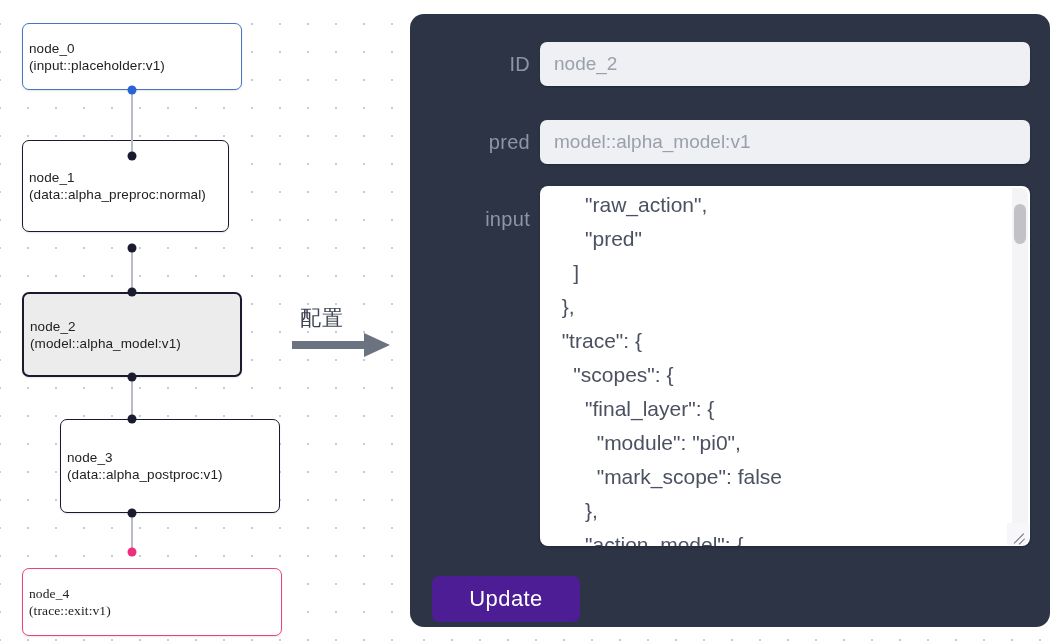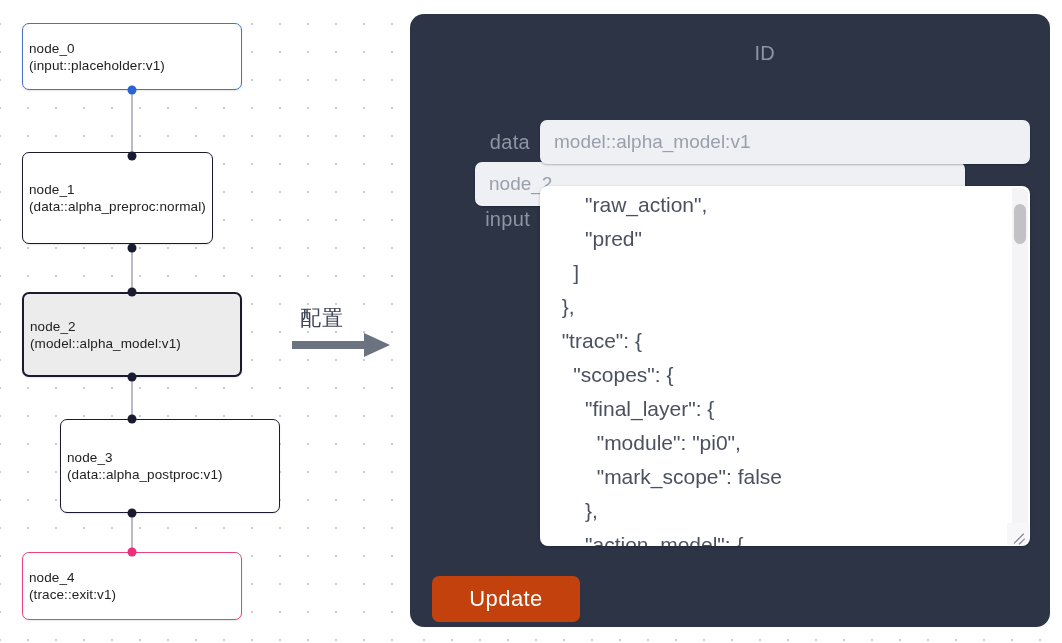--- a/index.html
+++ b/index.html
@@ -136,21 +136,21 @@
     border: none;
     border-radius: 7px;
     color: #9aa0ab;
     font-size: 19px;
     font-family: "Liberation Sans", sans-serif;
     padding: 0 14px;
     outline: none;
     box-shadow: 0 1px 2px rgba(0,0,0,.25);
   }
 
-  #row-id       { left: 0px;  top: 28px;  width: 620px; flex-direction: column; }
+  #row-id       { left: 0px;  top: 28px;  width: 620px; }
   #row-type     { left: 0px;  top: 106px; width: 620px; }
   #row-config   { left: 0px;  top: 172px; width: 620px; align-items: flex-start; }
 
   #row-id .form-label,
   #row-type .form-label,
   #row-config .form-label { width: 120px; flex: 0 0 120px; padding-right: 10px; }
   #row-config .form-label { padding-top: 22px; }
 
   #id-field   { width: 490px; height: 44px; line-height: 44px; }
   #type-field { width: 490px; height: 44px; line-height: 44px; }
@@ -212,21 +212,21 @@
     width: 8px; height: 1.4px;
     right: 3px; bottom: 3px;
     transform: rotate(-45deg);
   }
 
   #update-button {
     position: absolute;
     left: 22px; top: 562px;
     min-width: 148px;
     height: 46px;
-    background: #c2410c;
+    background: #4c1d95;
     color: #ffffff;
     border: none;
     border-radius: 7px;
     font-size: 22px;
     font-family: "Liberation Sans", sans-serif;
     letter-spacing: .4px;
     cursor: pointer;
     padding: 0 18px;
   }
 </style>
@@ -239,39 +239,39 @@
   <div class="edge" style="left:132px; top:248px; height:44px;"></div>
   <div class="edge" style="left:132px; top:377px; height:42px;"></div>
   <div class="edge" style="left:132px; top:513px; height:39px;"></div>
 
   <div class="node input-node" style="left:22px; top:23px; width:220px; height:67px;">
     <span class="nlabel"><span>node_0</span><br><span>(input::placeholder:v1)</span></span>
   </div>
   <div class="handle blue" style="left:132px; top:90px;"></div>
 
   <div class="handle" style="left:132px; top:156px;"></div>
-  <div class="node" style="left:22px; top:152px; width:191px; height:92px;">
+  <div class="node" style="left:22px; top:140px; width:207px; height:92px;">
     <span class="nlabel"><span>node_1</span><br><span>(data::alpha_preproc:normal)</span></span>
   </div>
   <div class="handle" style="left:132px; top:248px;"></div>
 
   <div class="handle" style="left:132px; top:292px;"></div>
   <div class="node selected" style="left:22px; top:292px; width:220px; height:85px;">
     <span class="nlabel"><span>node_2</span><br><span>(model::alpha_model:v1)</span></span>
   </div>
   <div class="handle" style="left:132px; top:377px;"></div>
 
   <div class="handle" style="left:132px; top:419px;"></div>
   <div class="node" style="left:22px; top:419px; width:220px; height:94px;margin-left:38px;">
     <span class="nlabel"><span>node_3</span><br><span>(data::alpha_postproc:v1)</span></span>
   </div>
   <div class="handle" style="left:132px; top:513px;"></div>
 
   <div class="handle pink" style="left:132px; top:552px;"></div>
-  <div class="node output-node" style="left:22px; top:552px; width:220px; height:68px;">
+  <div class="node output-node" style="left:22px; top:568px; width:260px; height:68px;font-family:Liberation Serif, serif;">
     <span class="nlabel"><span>node_4</span><br><span>(trace::exit:v1)</span></span>
   </div>
 </div>
 
 <div id="right-canvas"></div>
 
 <div id="arrow-group">
   <div id="arrow-label">配置</div>
   <svg id="arrow-shape" width="100" height="26" viewBox="0 0 100 26">
     <path d="M0 9 L72 9 L72 1 L98 13 L72 25 L72 17 L0 17 Z" fill="#6b7280"></path>
@@ -279,21 +279,21 @@
 </div>
 
 <div id="panel">
 
   <div class="form-row" id="row-id">
     <div class="form-label">ID</div>
     <input class="field" id="id-field" type="text" value="node_2" style="">
   </div>
 
   <div class="form-row" id="row-type">
-    <div class="form-label">data</div>
+    <div class="form-label">pred</div>
     <input class="field" id="type-field" type="text" value="model::alpha_model:v1" style="">
   </div>
 
   <div class="form-row" id="row-config">
     <div class="form-label">input</div>
     <div id="config-wrap">
       <textarea id="config-area" style="">      "raw_action",
       "pred"
     ]
   },

